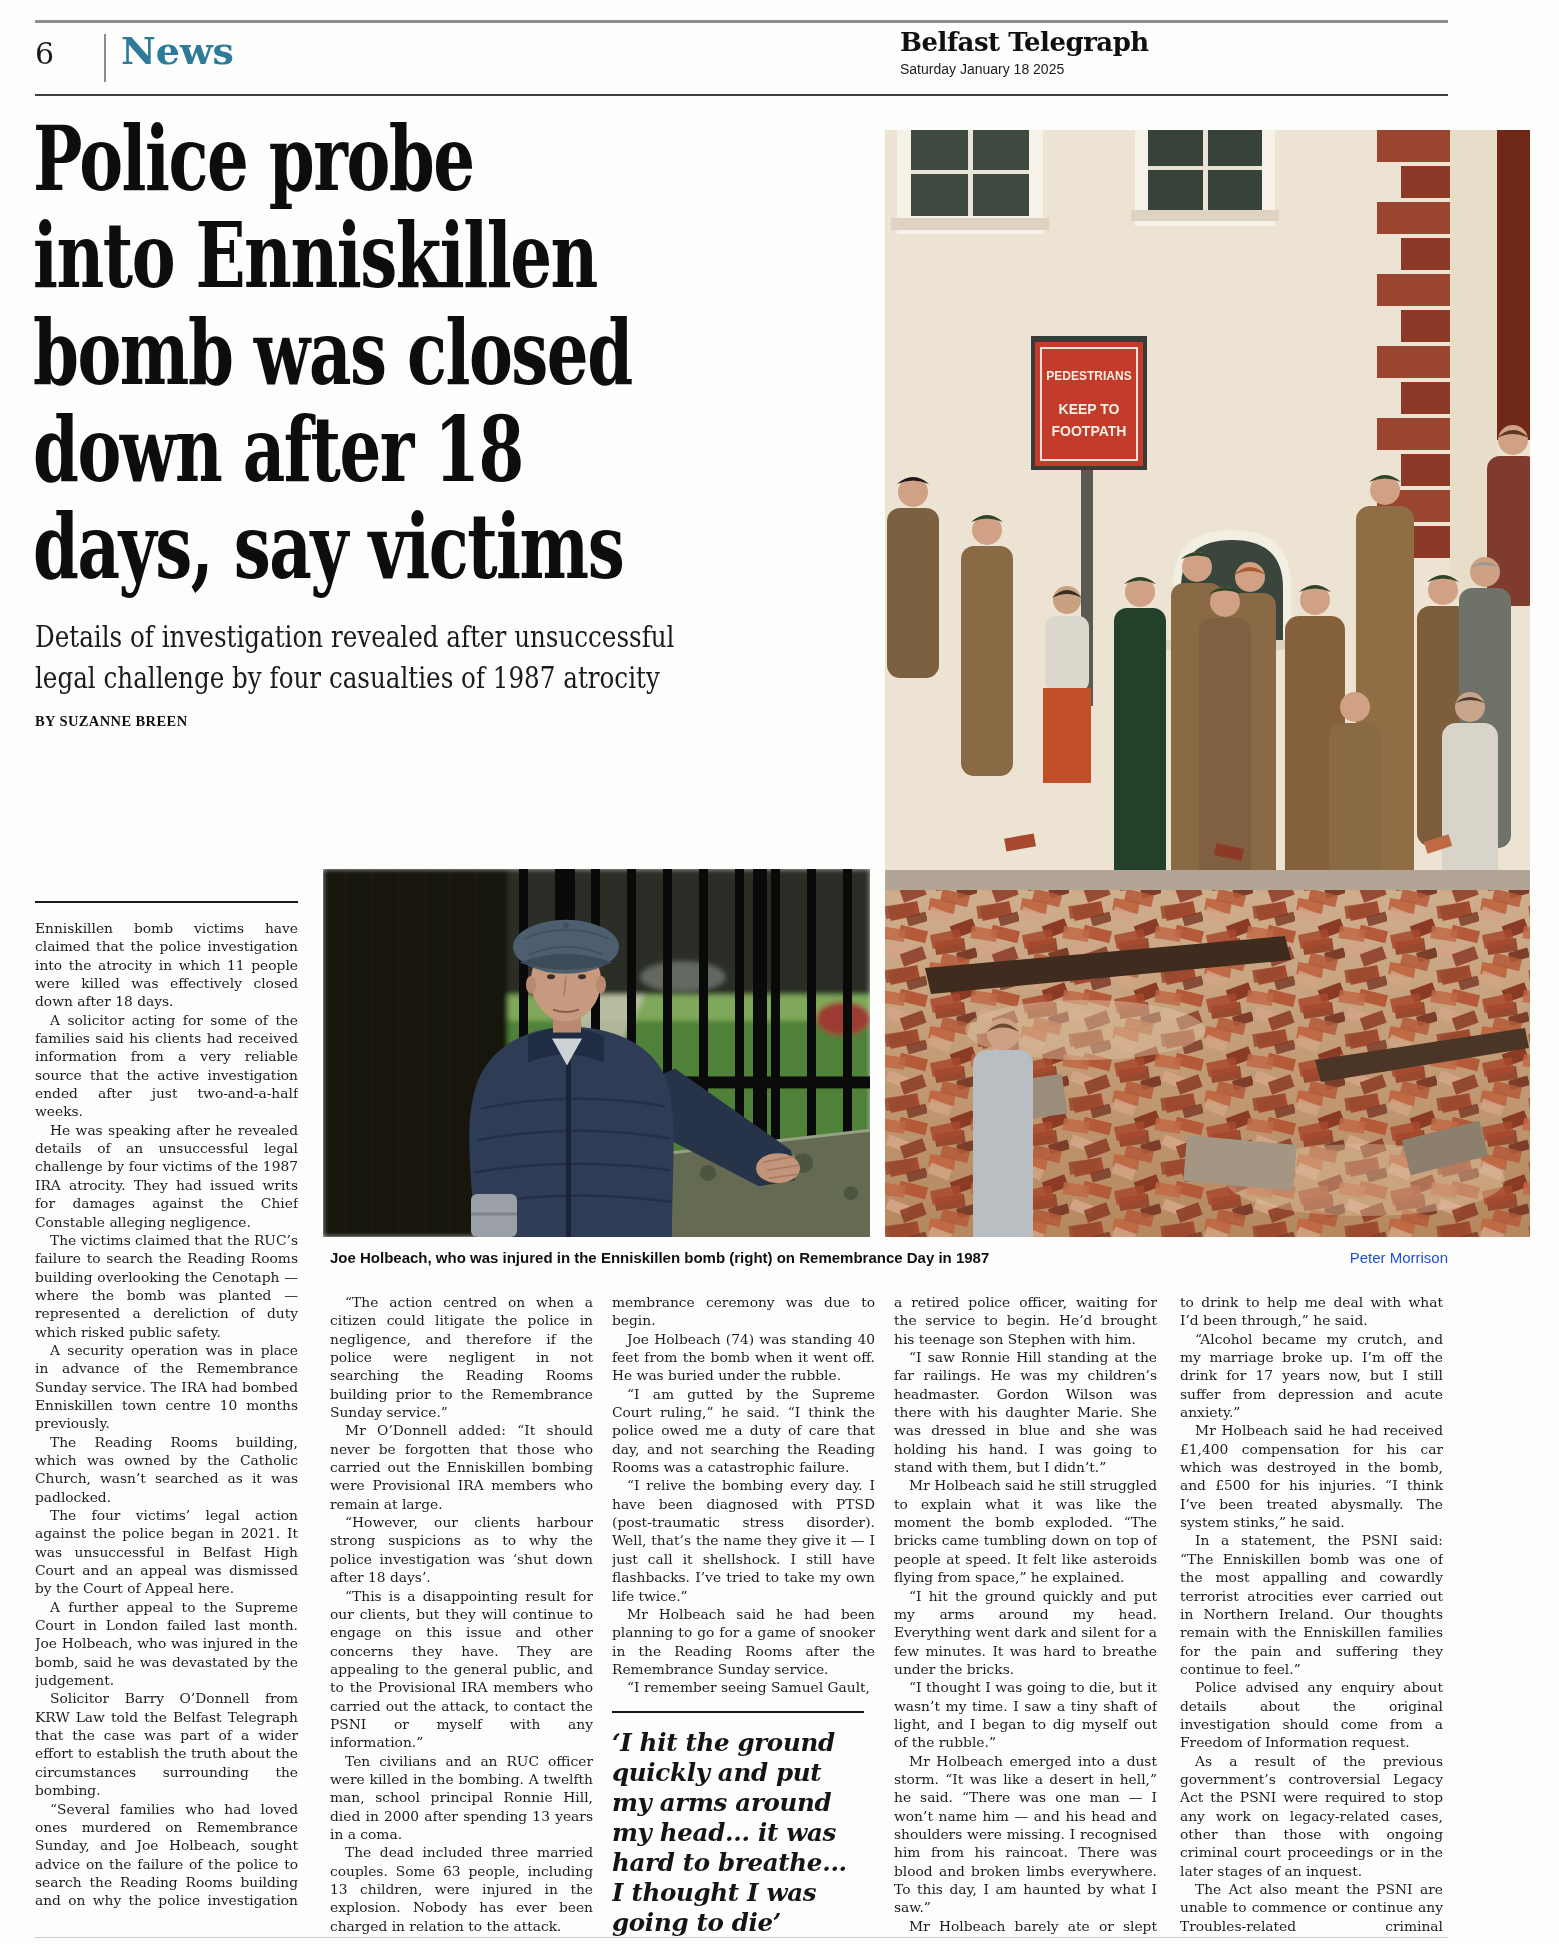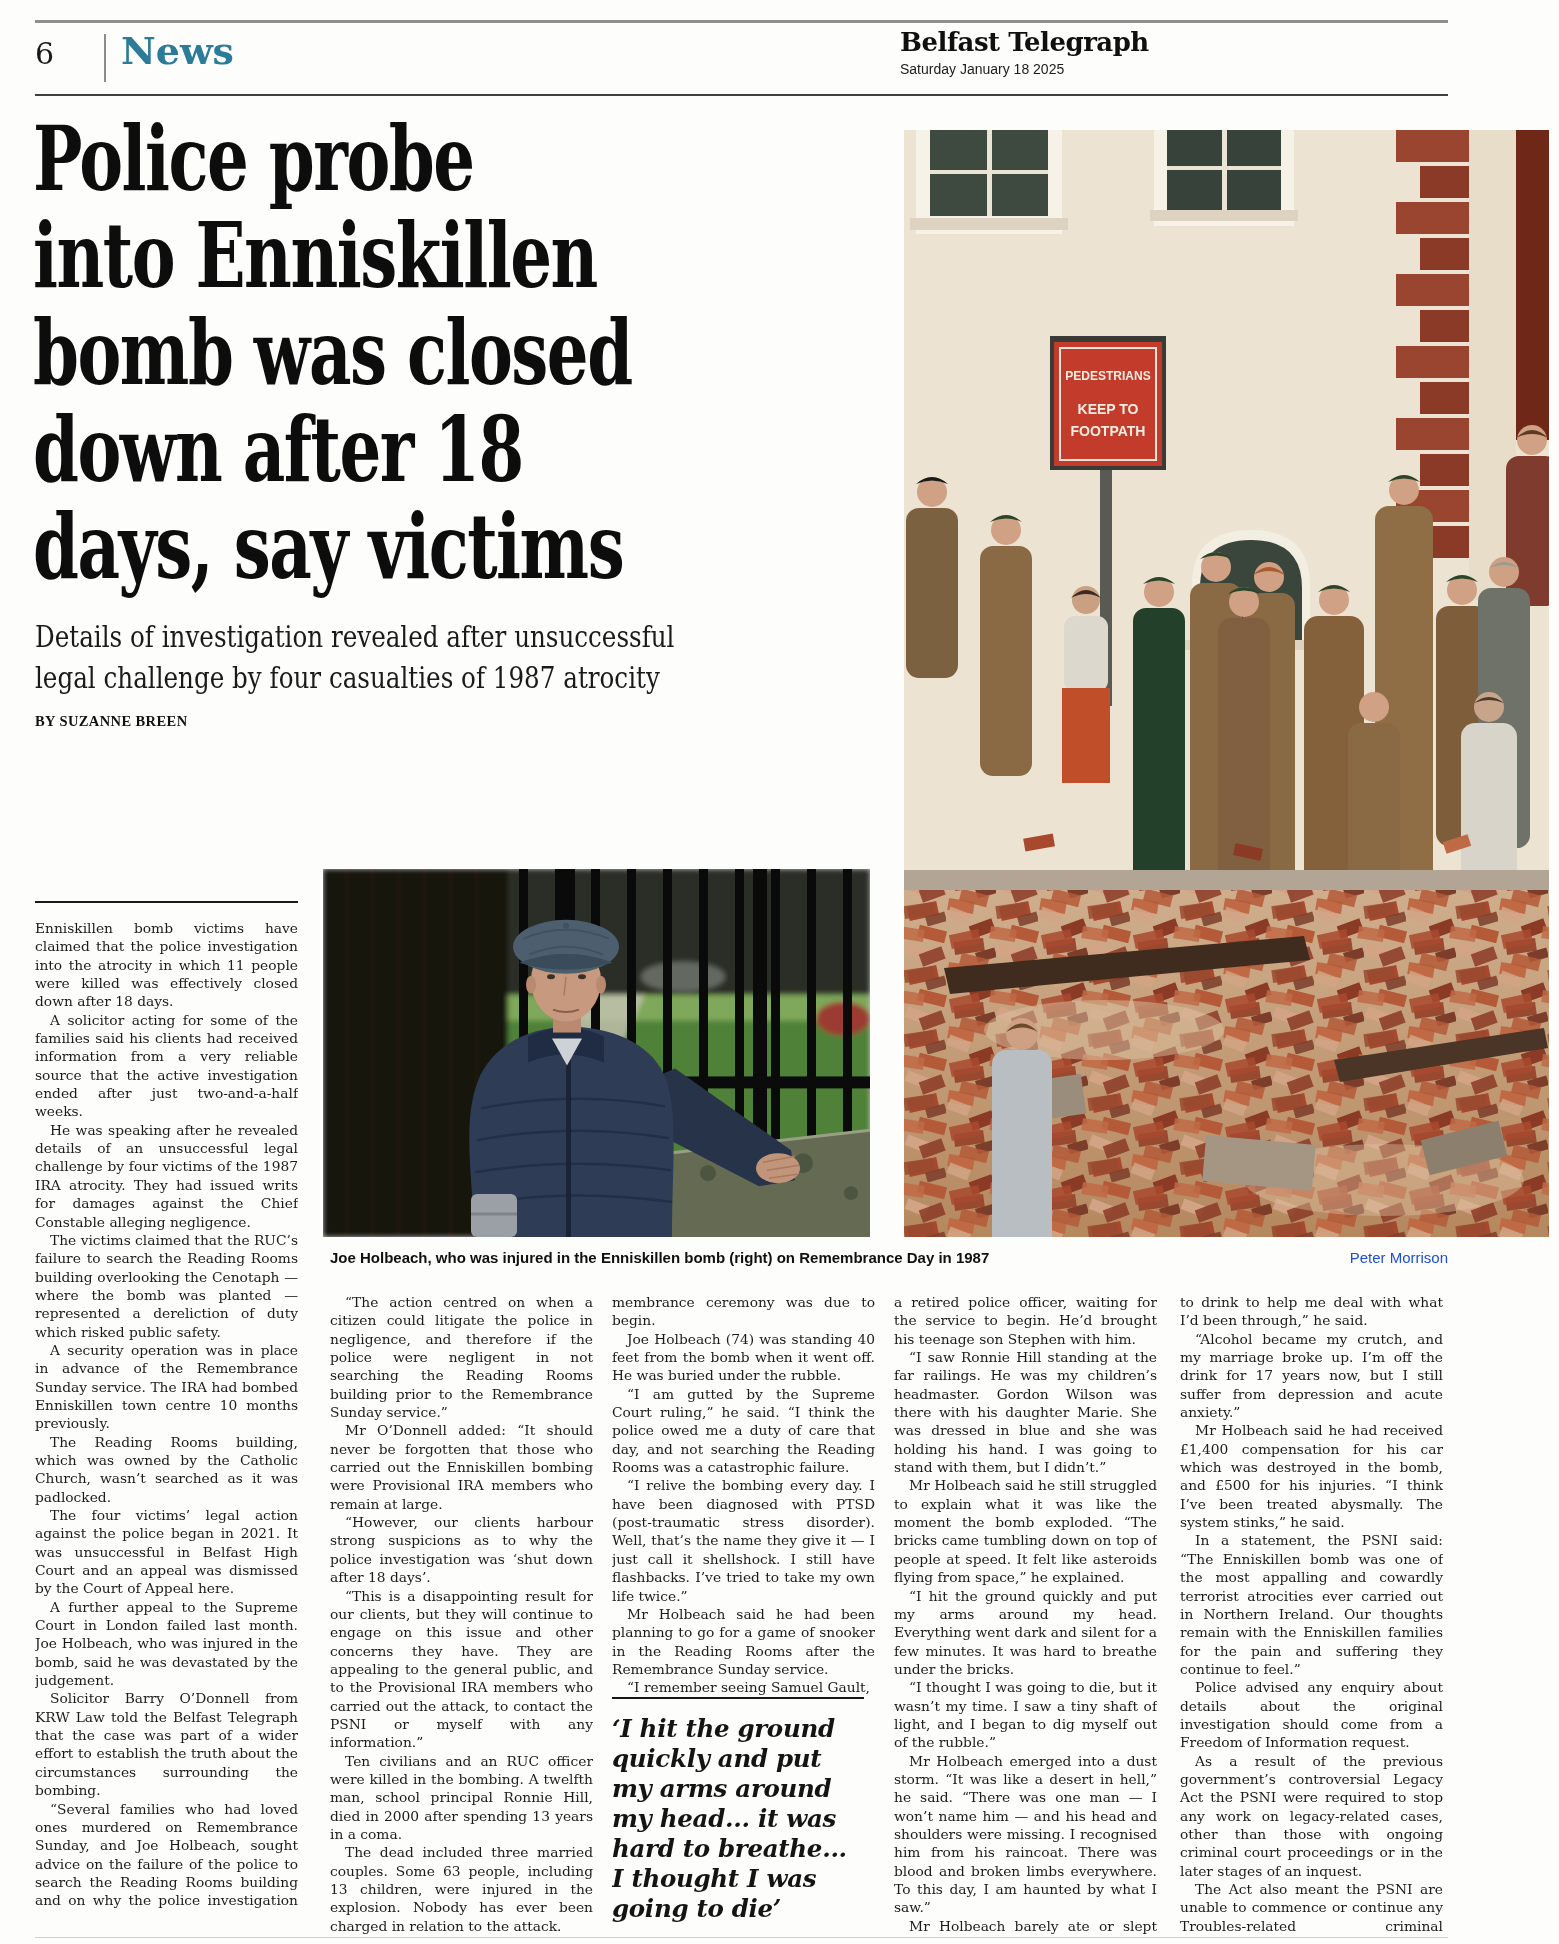--- a/index.html
+++ b/index.html
@@ -22,28 +22,28 @@
               color:#1a1a1a;transform:scaleX(.82);transform-origin:0 0;white-space:nowrap}
   .byline{position:absolute;left:35px;top:713px;font-family:Liberation Serif, serif;
           font-weight:bold;font-size:14.5px;letter-spacing:.4px;color:#111}
   
   .colrule{position:absolute;left:35px;top:901px;width:263px;height:2px;background:#1a1a1a}
   .bodycol{font-size:13.8px;line-height:18.35px;text-align:justify;color:#1c1b1a}
   .bodycol p{margin:0;text-indent:15px}
   .nfi p:first-child{text-indent:0}
   .col1{position:absolute;left:35px;top:919px;width:263px;height:994px;overflow:hidden}
   .col{position:absolute;top:1293px;width:263px;height:644px;overflow:hidden}
-  .pullquote{border-top:2.5px solid #161616;padding-top:15px;width:252px;
+  .pullquote{margin-top:14px;border-top:2.5px solid #161616;padding-top:15px;width:252px;
              font-size:24.5px;line-height:30px;font-weight:bold;font-style:italic;
              letter-spacing:-.3px;color:#141414}
   
   .photo{position:absolute;overflow:hidden;background:#ccc}
   .photo svg{display:block;width:100%;height:100%}
   .photoL{left:323px;top:869px;width:547px;height:368px}
-  .photoR{left:904px;top:130px;width:645px;height:1107px}
+  .photoR{left:885px;top:130px;width:645px;height:1107px}
   .caprow{position:absolute;left:330px;top:1249px;width:1118px;display:flex;
           justify-content:space-between;align-items:center;
           font-family:"Liberation Sans",sans-serif;font-size:15px}
   .caption{font-weight:bold;color:#101010}
   .credit{color:#1d4ed8;padding-left:30px;white-space:nowrap}
   .botrule{position:absolute;left:35px;top:1937px;width:1413px;height:1px;background:#cfcfcf}
   .svgtext{font-family:"Liberation Sans",sans-serif;font-weight:bold;fill:#f3ede2}
 </style>
 </head>
 <body>

